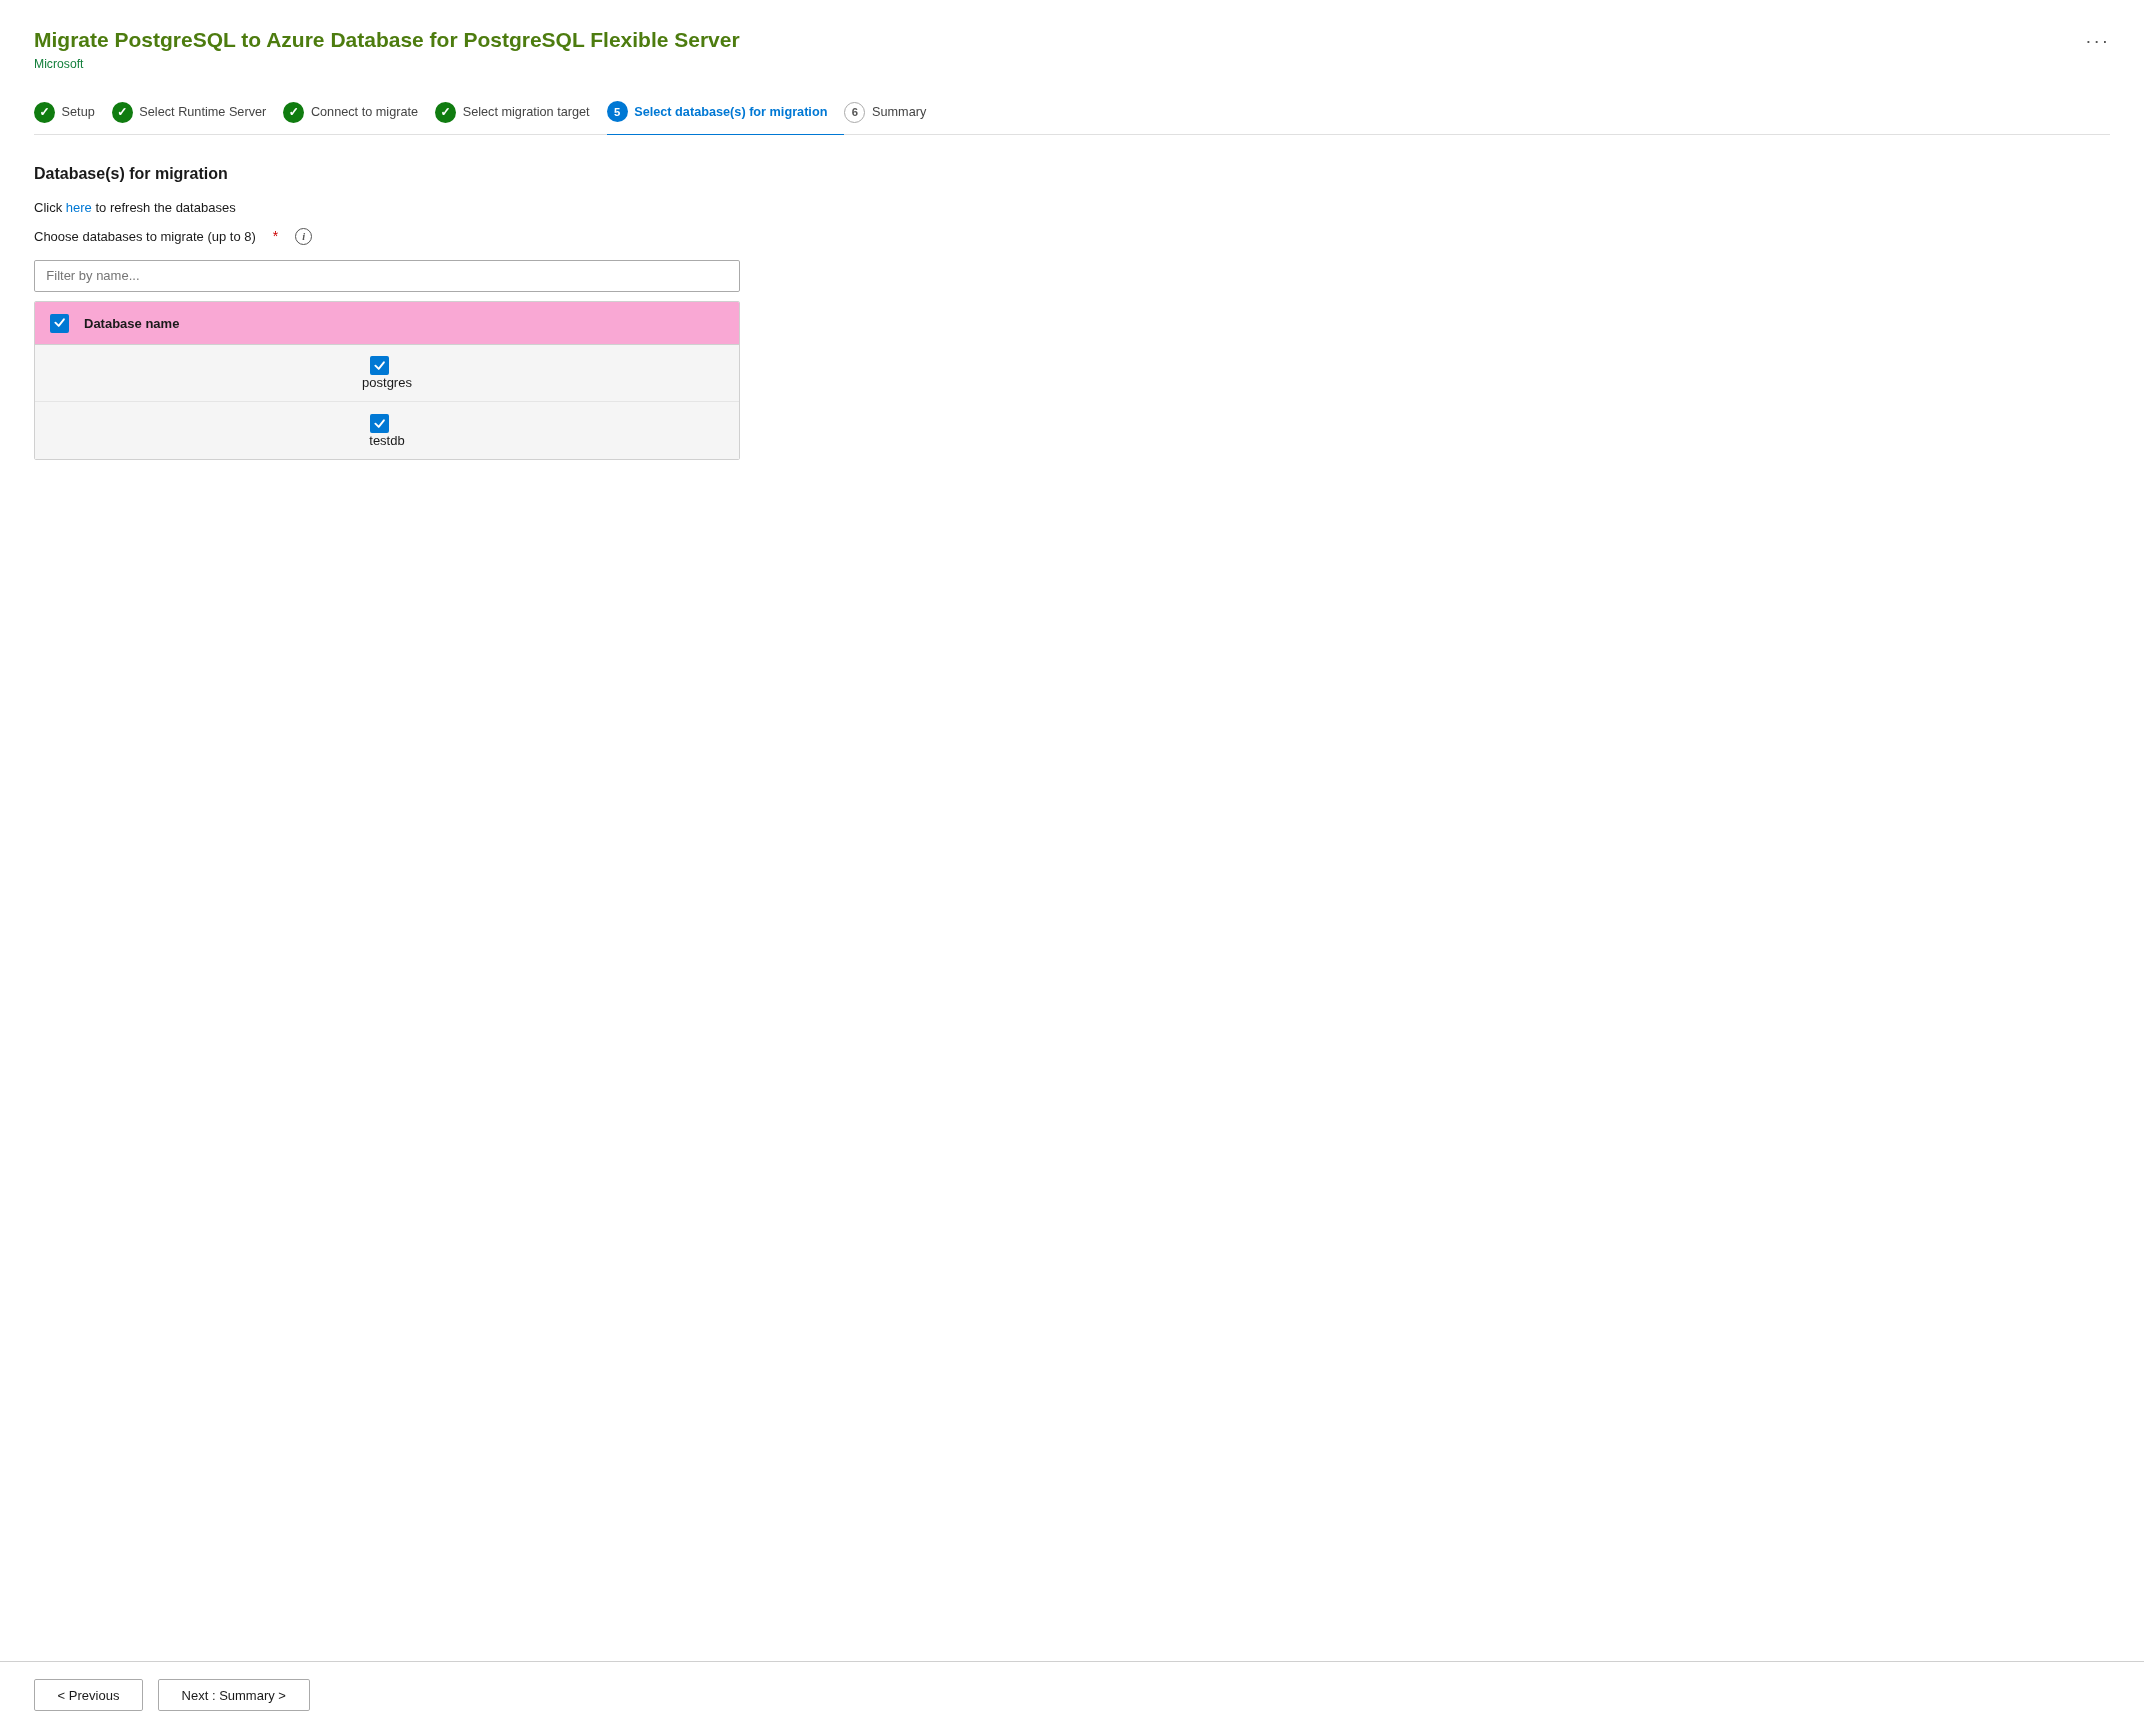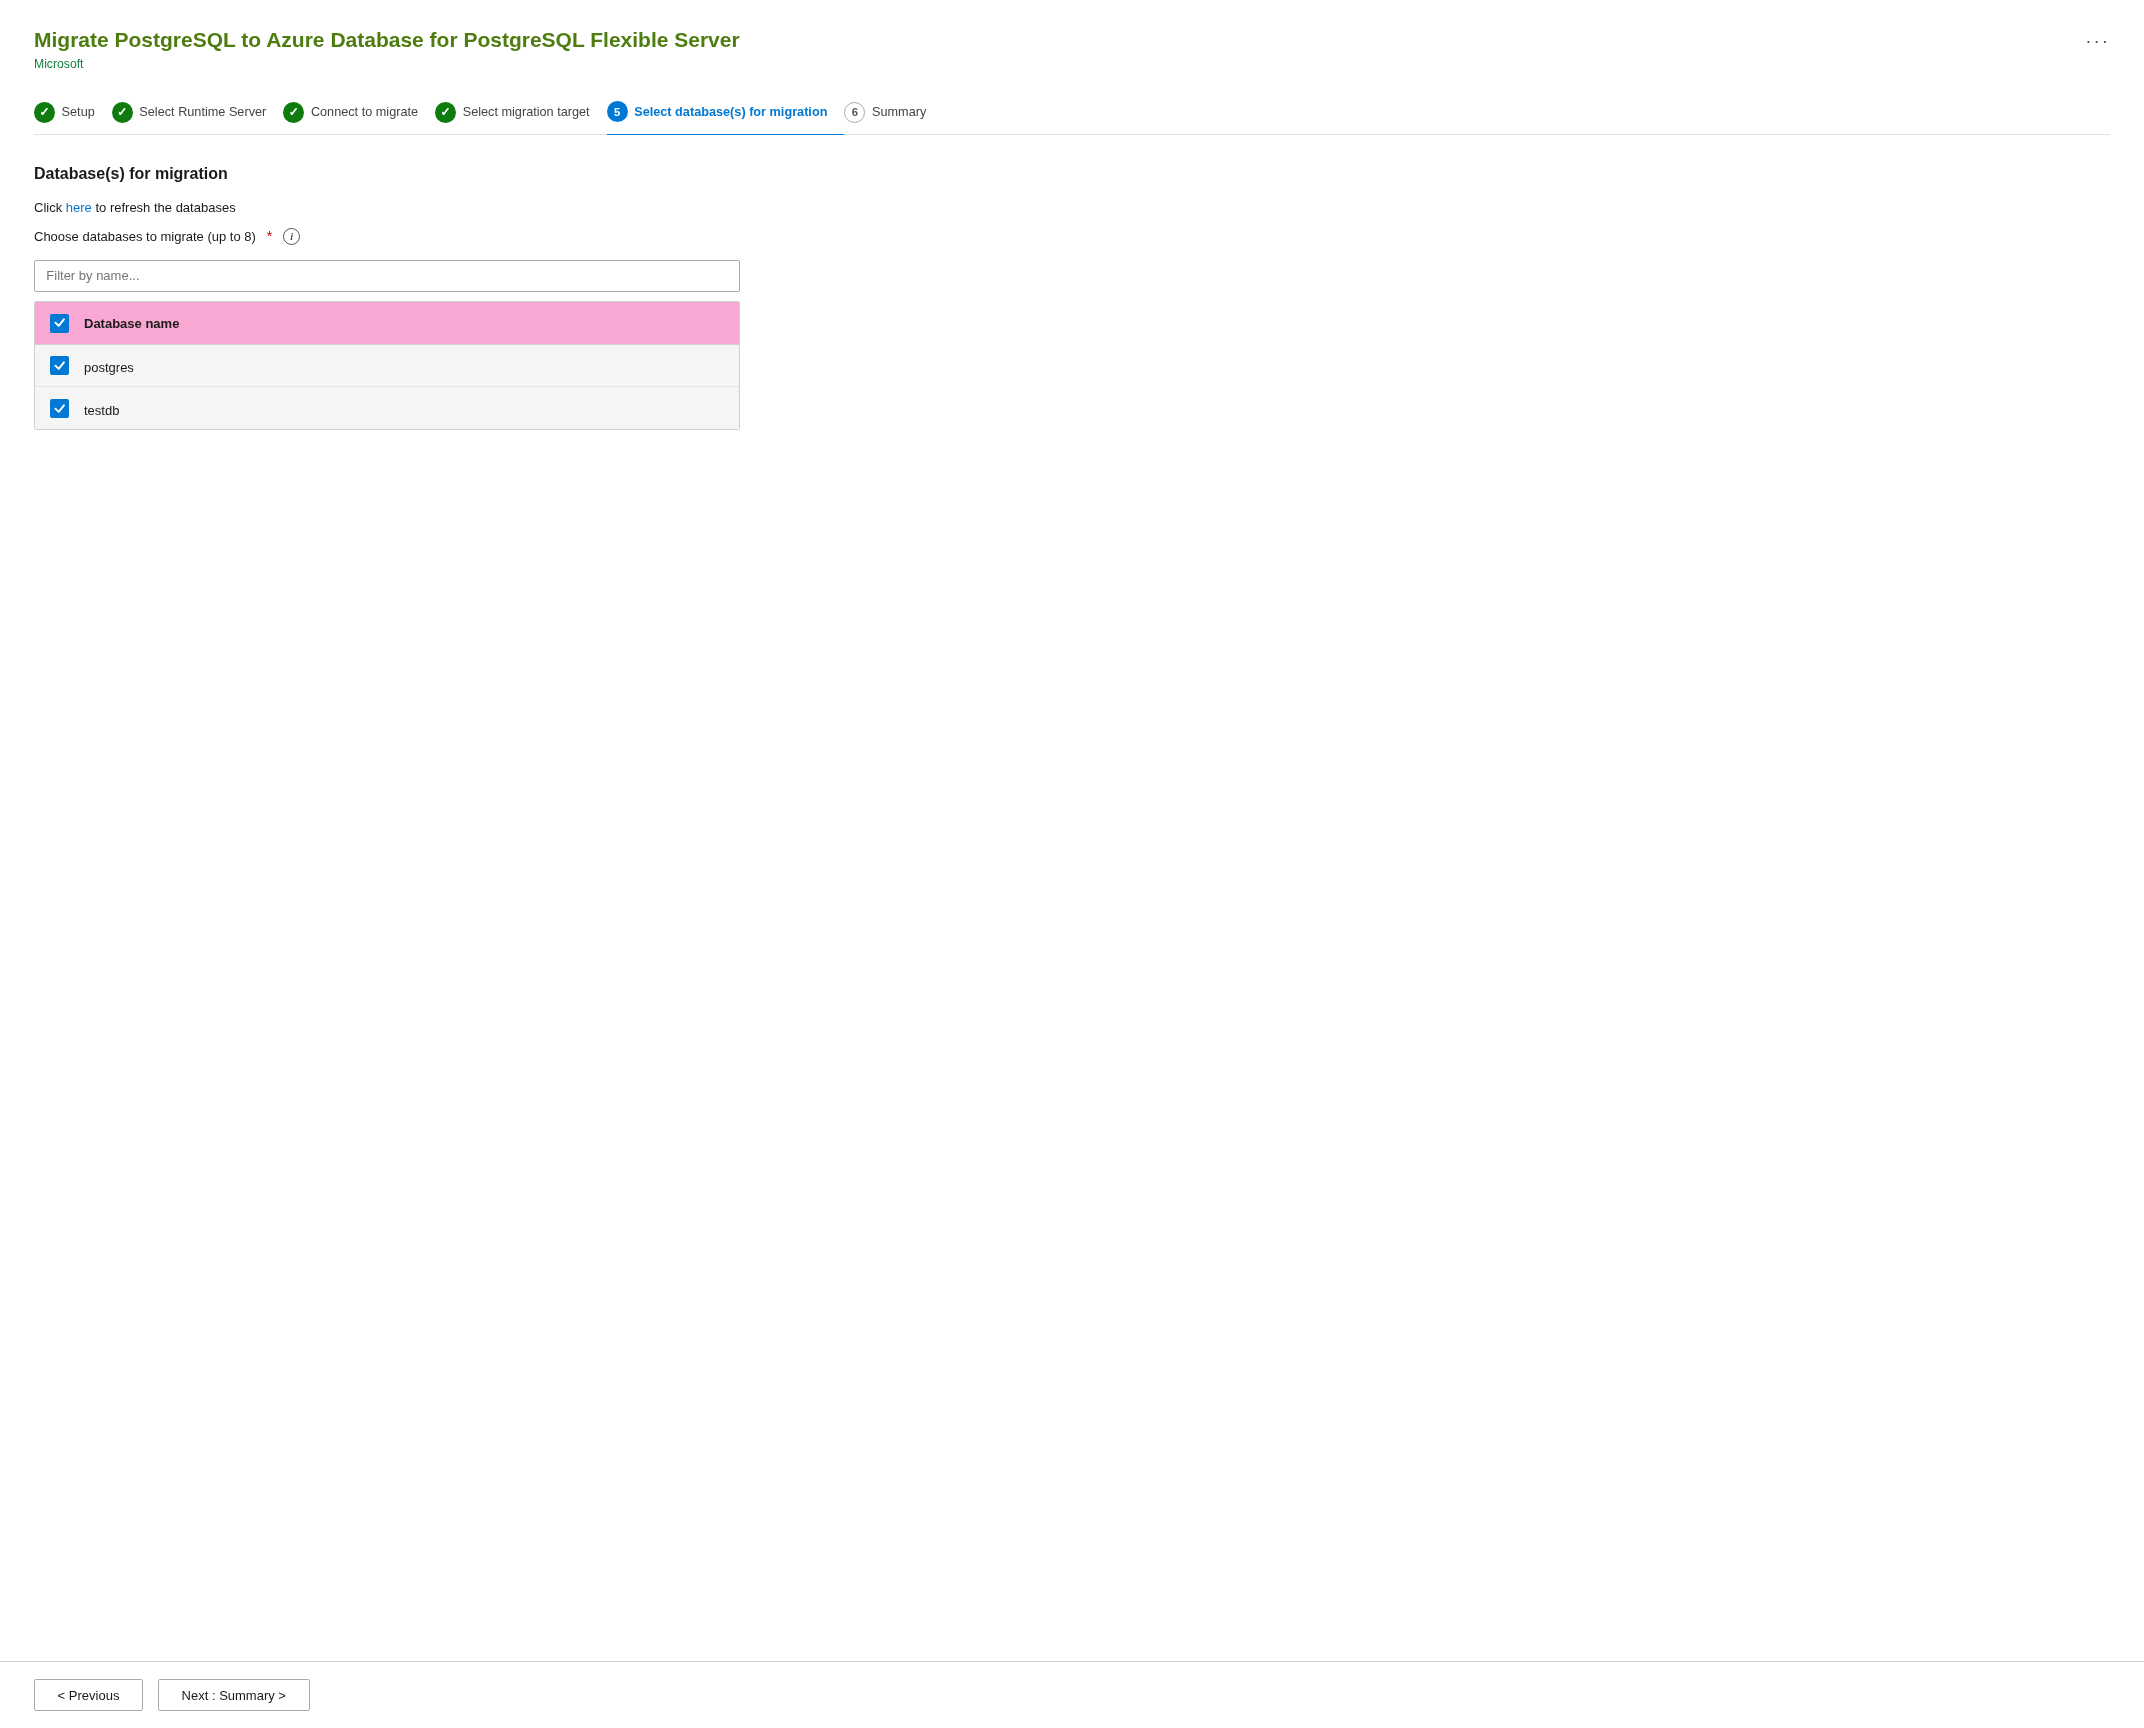--- a/index.html
+++ b/index.html
@@ -112,21 +112,21 @@
     .refresh-row a {
       color: #0078d4;
       text-decoration: none;
       cursor: pointer;
     }
     .choose-row {
       font-size: 13px;
       margin-bottom: 15px;
       display: flex;
       align-items: center;
-      gap: 11px;
+      gap: 17px;
     }
     .required-star {
       color: #c00;
       font-size: 14px;
     }
     .info-icon {
       width: 17px;
       height: 17px;
       border-radius: 50%;
       border: 1.4px solid #555;
@@ -167,25 +167,26 @@
       display: flex;
       align-items: center;
       padding: 11.3px 15px;
       background: #f9a8d4;
       border-bottom: 0.9px solid #d0d0d0;
       font-weight: 700;
       font-size: 13px;
     }
     .db-table-row {
       display: flex;
-      align-items: flex-end;
+      align-items: center;
       padding: 11.3px 15px;
       background: #f5f5f5;
       border-bottom: 0.9px solid #e5e5e5;
       font-size: 13px;
+      flex-direction: column;
     }
     .db-table-row:last-child { border-bottom: none; }
     .cb-blue {
       width: 19px;
       height: 19px;
       background: #0078d4;
       border-radius: 1.9px;
       display: flex;
       align-items: center;
       justify-content: center;

